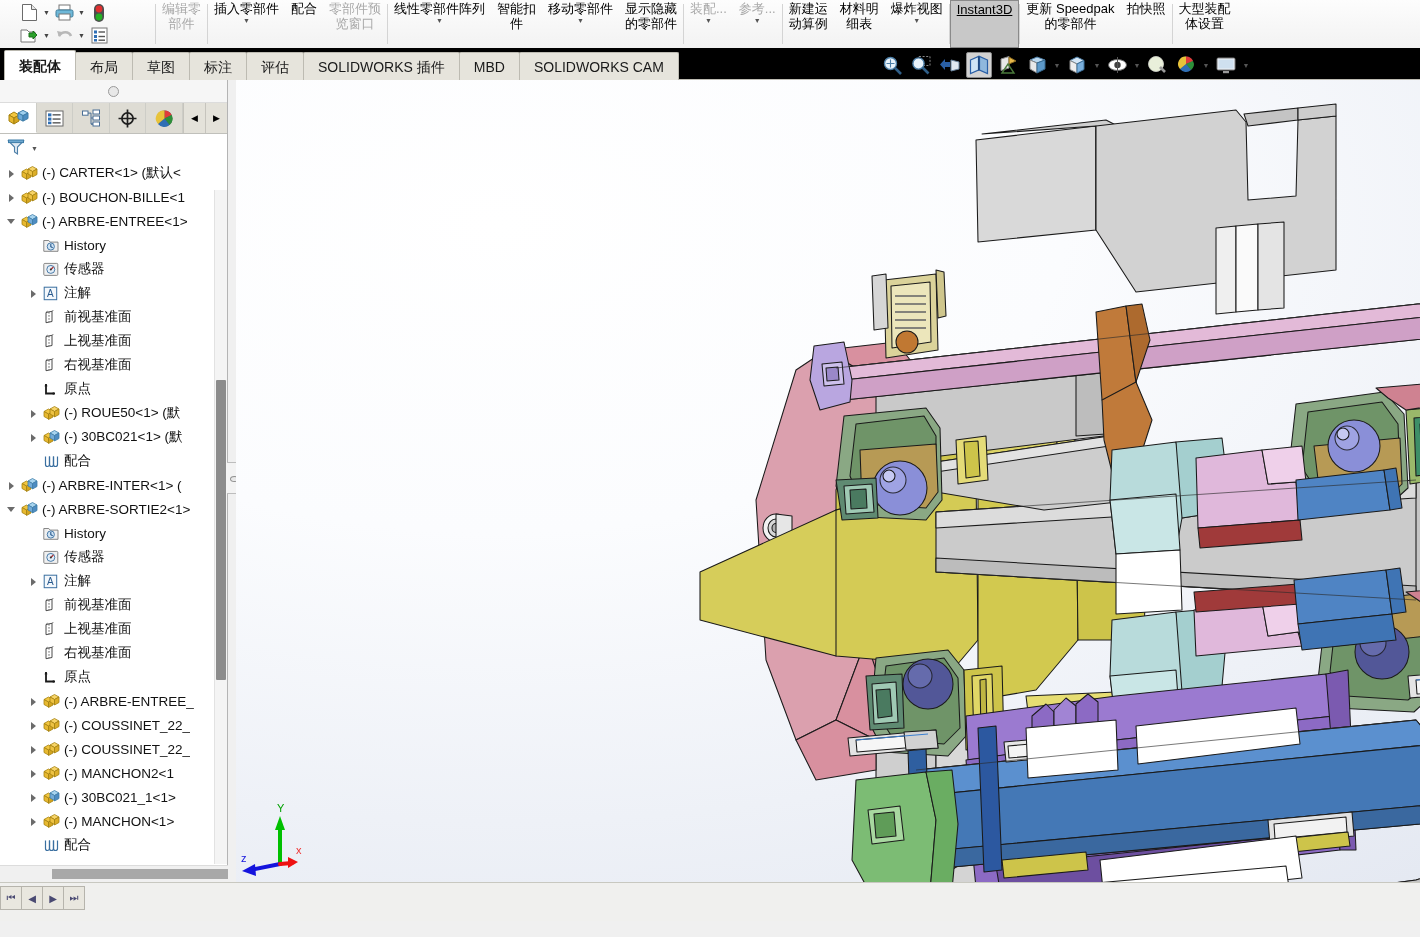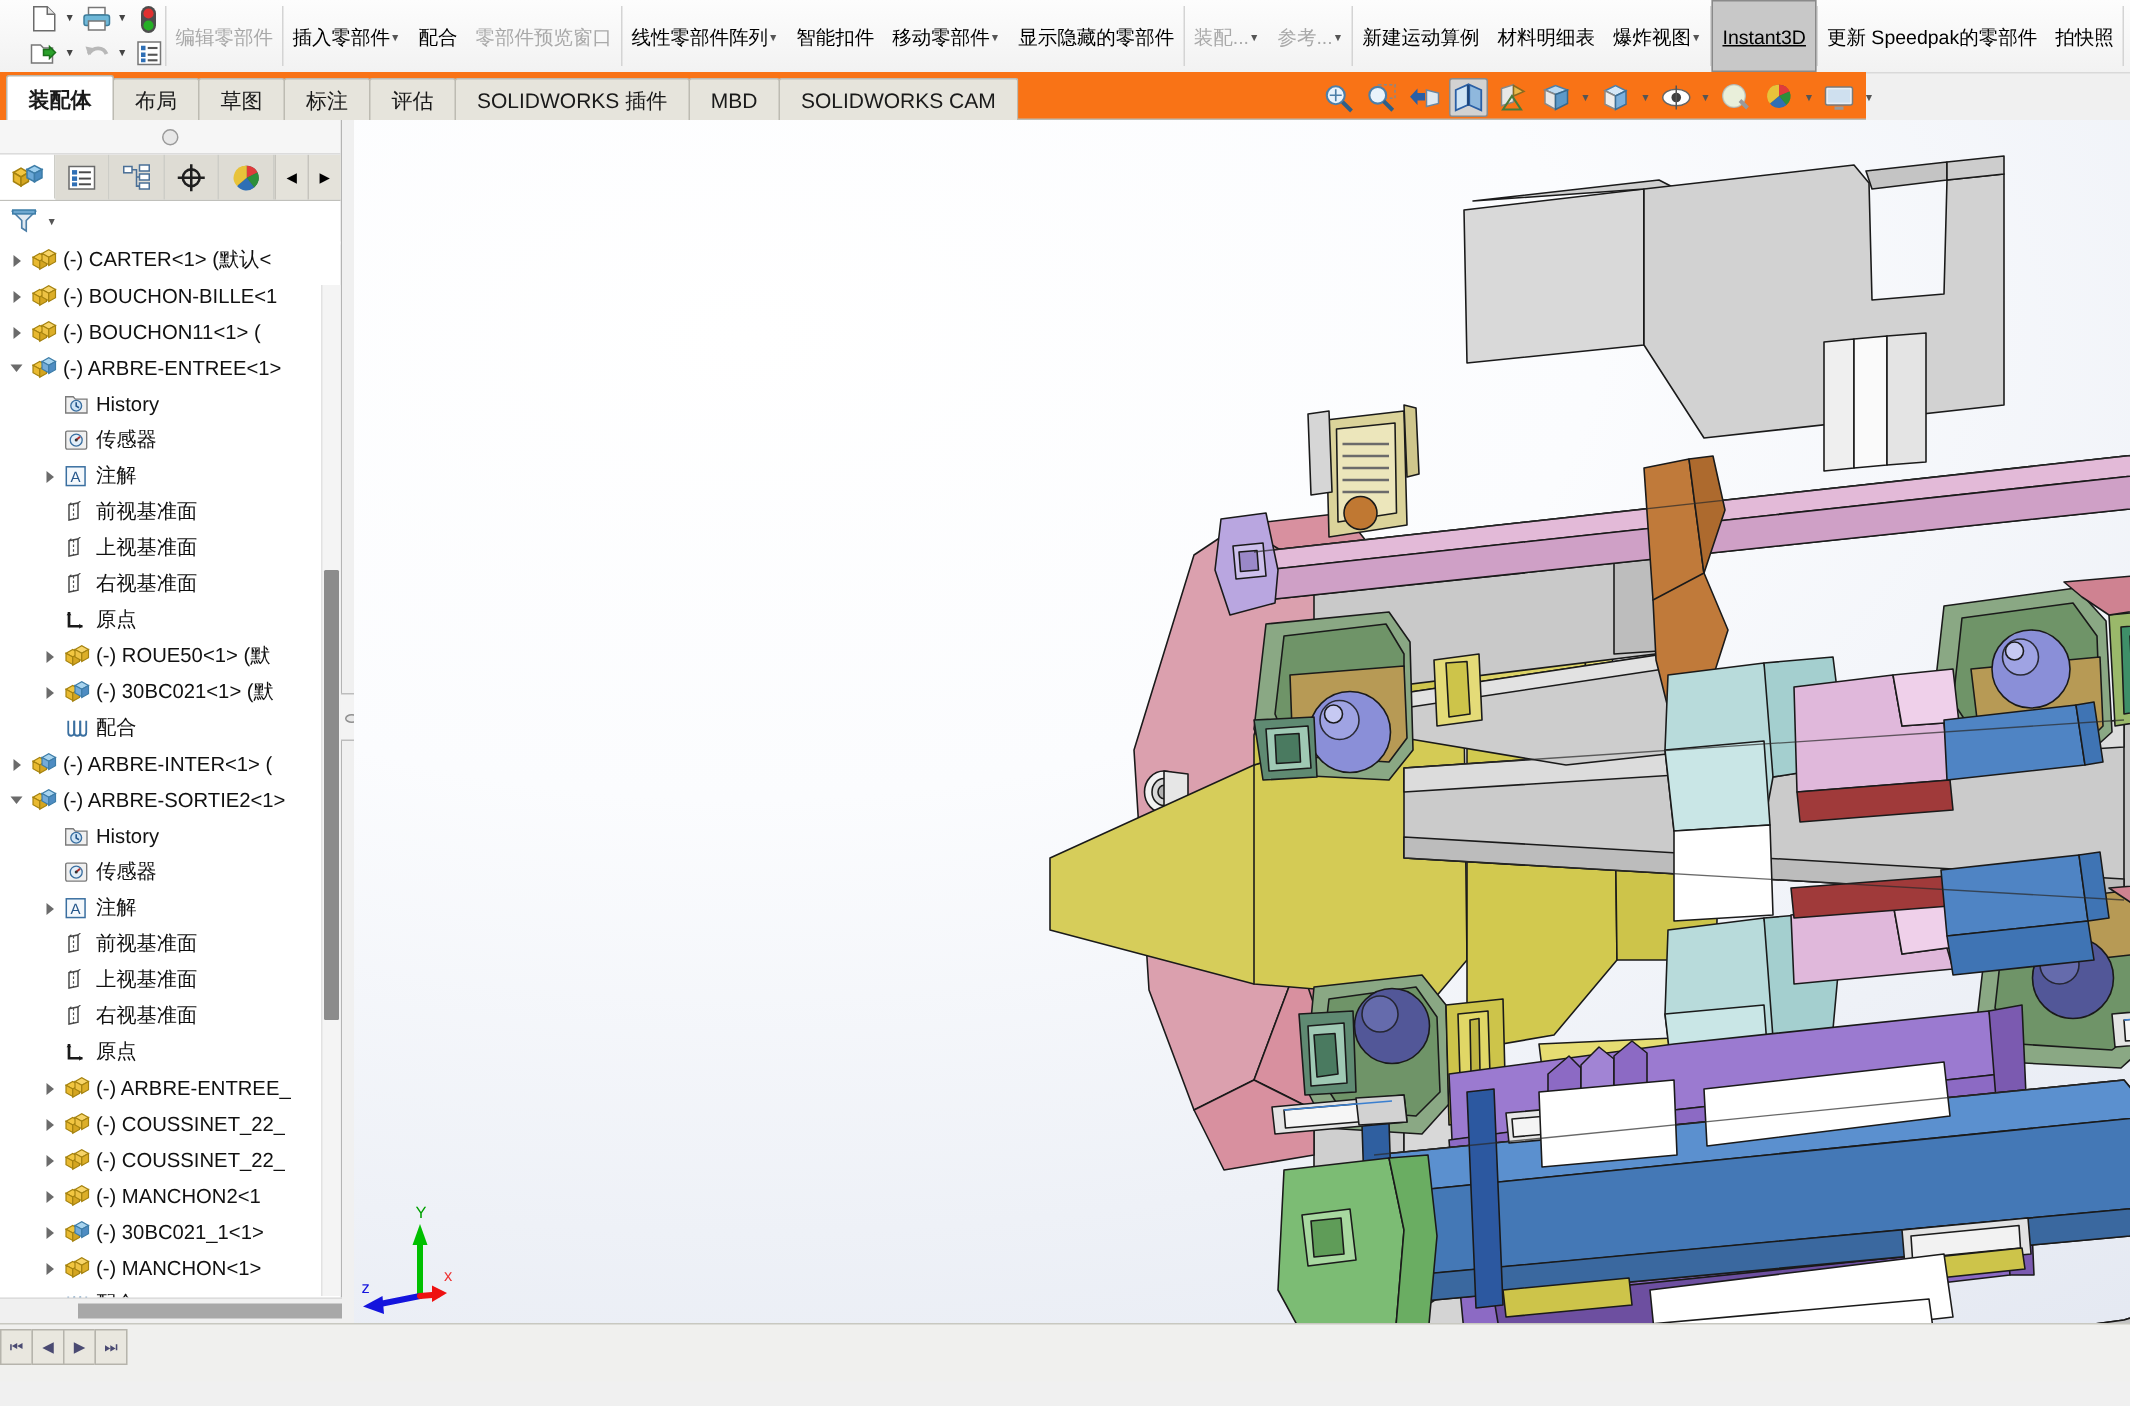--- a/index.html
+++ b/index.html
@@ -18,33 +18,33 @@
     border-bottom:1px solid #d9d9d9;
     display:flex;align-items:stretch;
   }
   .qbar{width:155px;display:flex;flex-direction:column;justify-content:center;padding-left:18px;box-sizing:border-box;}
   .qrow{display:flex;align-items:center;height:23px;gap:2px;}
   .qi{width:22px;height:21px;display:flex;align-items:center;justify-content:center;}
   .qarrow{font-size:7px;color:#444;width:9px;text-align:center;cursor:default;}
   .vdiv{width:1px;background:#d4d4d4;margin:4px 0;flex:0 0 1px;}
 
   .rgroup{
-    display:flex;flex-direction:row;align-items:center;justify-content:flex-start;
+    display:flex;flex-direction:column;align-items:center;justify-content:flex-start;
     padding:1px 6px 0 6px;box-sizing:border-box;position:relative;
     font-size:13px;line-height:15px;text-align:center;white-space:nowrap;
   }
   .rgroup .lbl{display:block;}
   .rgroup.dim .lbl{color:#a9a9a9;}
   .rgroup .dd{font-size:7px;color:#555;margin-top:1px;line-height:7px;}
   .rgroup.sel{background:#c8c8c8;border:1px solid #8a8a8a;box-sizing:border-box;text-decoration:underline;}
 
   
   .tabrow{
-    position:absolute;left:0;top:48px;width:1244px;height:32px;
-    background:#f97316;border-bottom:1px solid #c9c9c0;
+    position:absolute;left:0;top:48px;width:1420px;height:32px;
+    background:#000000;border-bottom:1px solid #c9c9c0;
     display:flex;align-items:flex-end;
   }
   .tab{
     height:28px;line-height:28px;padding:0 14px;font-size:14px;
     background:#e6e4dc;border:1px solid #bdbbb2;border-bottom:none;
     border-radius:2px 2px 0 0;margin-right:-1px;box-sizing:border-box;color:#1a1a1a;
   }
   .tab.active{background:#fff;border-color:#b9b7ae;height:30px;line-height:30px;font-weight:bold;}
   .tabfill{flex:1;border-bottom:1px solid #bdbbb2;height:28px;box-sizing:border-box;}
 
@@ -448,35 +448,20 @@
               <path d="M5.5 8v5.5L10 11V5.5z" fill="#d4a520" stroke="#a5820f" stroke-width=".8"></path>
               <path d="M7 3l4.5-2.5L16 3l-4.5 2.5z" fill="#f7d468" stroke="#a5820f" stroke-width=".8"></path>
               <path d="M7 3v5l4.5 2.5V5.5z" fill="#edc244" stroke="#a5820f" stroke-width=".8"></path>
               <path d="M11.5 5.5V11L16 8.5V3z" fill="#dcae28" stroke="#a5820f" stroke-width=".8"></path>
             </svg>
           </span>
           <span class="tlabel">(-) BOUCHON-BILLE&lt;1</span>
         </div>
         <div class="trow">
           <span class="tw" style="width: 4px;"></span>
-          <span class="arrow r"></span>
-          <span class="ticon">
-            <svg width="17" height="15" viewBox="0 0 17 15">
-              <path d="M1 5.5l4.5-2.5 4.5 2.5-4.5 2.5z" fill="#f2c640" stroke="#a5820f" stroke-width=".8"></path>
-              <path d="M1 5.5v5l4.5 2.5V8z" fill="#e8b930" stroke="#a5820f" stroke-width=".8"></path>
-              <path d="M5.5 8v5.5L10 11V5.5z" fill="#d4a520" stroke="#a5820f" stroke-width=".8"></path>
-              <path d="M7 3l4.5-2.5L16 3l-4.5 2.5z" fill="#f7d468" stroke="#a5820f" stroke-width=".8"></path>
-              <path d="M7 3v5l4.5 2.5V5.5z" fill="#edc244" stroke="#a5820f" stroke-width=".8"></path>
-              <path d="M11.5 5.5V11L16 8.5V3z" fill="#dcae28" stroke="#a5820f" stroke-width=".8"></path>
-            </svg>
-          </span>
-          <span class="tlabel">(-) BOUCHON11&lt;1&gt; (</span>
-        </div>
-        <div class="trow">
-          <span class="tw" style="width: 4px;"></span>
           <span class="arrow d"></span>
           <span class="ticon">
             <svg width="17" height="15" viewBox="0 0 17 15">
               <path d="M1 5.5l4.5-2.5 4.5 2.5-4.5 2.5z" fill="#f2c640" stroke="#a5820f" stroke-width=".8"></path>
               <path d="M1 5.5v5l4.5 2.5V8z" fill="#e8b930" stroke="#a5820f" stroke-width=".8"></path>
               <path d="M5.5 8v5.5L10 11V5.5z" fill="#d4a520" stroke="#a5820f" stroke-width=".8"></path>
               <path d="M7 3l4.5-2.5L16 3l-4.5 2.5z" fill="#a8d4ef" stroke="#3d7da8" stroke-width=".8"></path>
               <path d="M7 3v5l4.5 2.5V5.5z" fill="#74abd8" stroke="#3d7da8" stroke-width=".8"></path>
               <path d="M11.5 5.5V11L16 8.5V3z" fill="#4e8cc2" stroke="#3d7da8" stroke-width=".8"></path>
             </svg>

